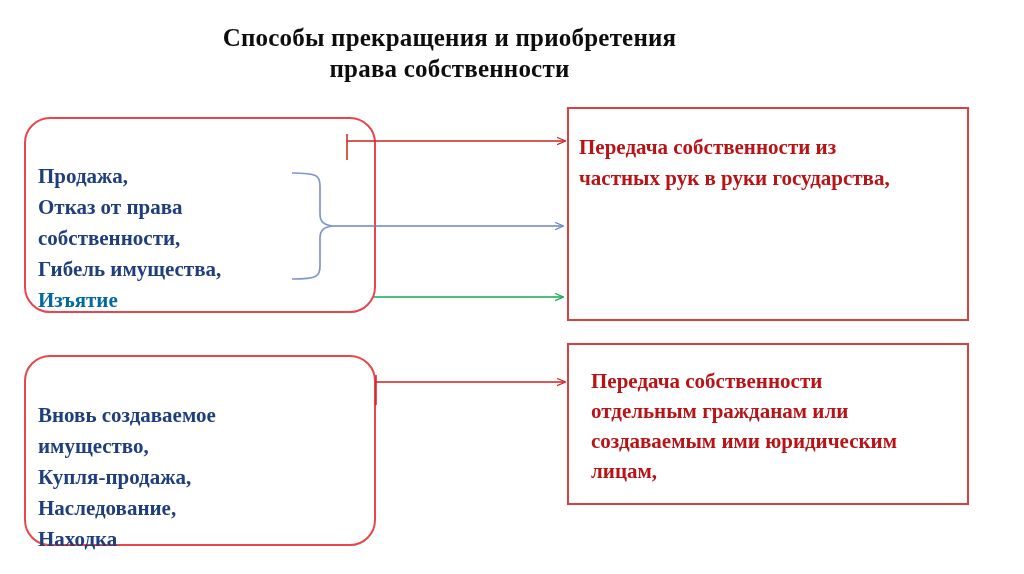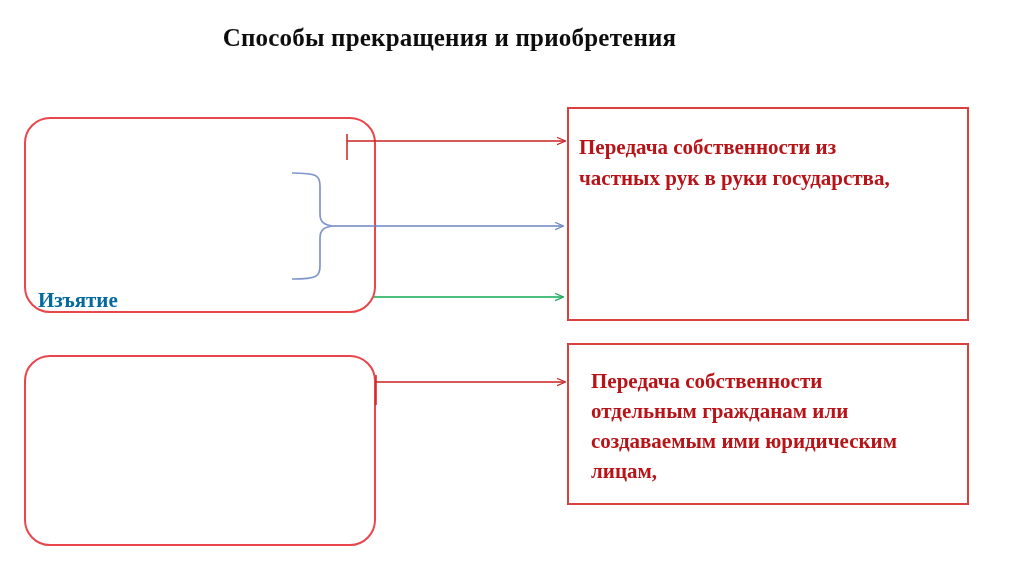--- a/index.html
+++ b/index.html
@@ -95,32 +95,42 @@
     pointer-events: none;
   }
 </style>
 </head>
 <body>
 
 <div id="canvas">
 
   <div class="title">
     <span class="ln">Способы прекращения и приобретения</span>
+    <span class="ln">права собственности</span>
   </div>
 
   <div id="box-left-top" class="box box-rounded"></div>
   <div id="box-right-top" class="box box-sharp"></div>
   <div id="box-left-bottom" class="box box-rounded"></div>
   <div id="box-right-bottom" class="box box-sharp"></div>
 
+  <div id="lt-rest" class="txt c-blue">Продажа,
+Отказ от права
+собственности,
+Гибель имущества,</div>
   <div id="lt-last" class="txt c-green">Изъятие</div>
 
   <div id="rt-red" class="txt c-red">Передача собственности из
 частных рук в руки государства,</div>
 
+  <div id="lb-rest" class="txt c-blue">Вновь создаваемое
+имущество,
+Купля-продажа,
+Наследование,
+Находка</div>
 
   <div id="rb-text" class="txt c-red">Передача собственности
 отдельным гражданам или
 создаваемым ими юридическим
 лицам,</div>
 
   <svg id="connectors" viewBox="0 0 1024 574">
     <defs>
       <marker id="ah-red" markerWidth="9" markerHeight="9" refX="8" refY="4.2" orient="auto" markerUnits="userSpaceOnUse">
         <path d="M0,0.6 L8.6,4.2 L0,7.8" fill="none" stroke="#cc2222" stroke-width="1.2"></path>

